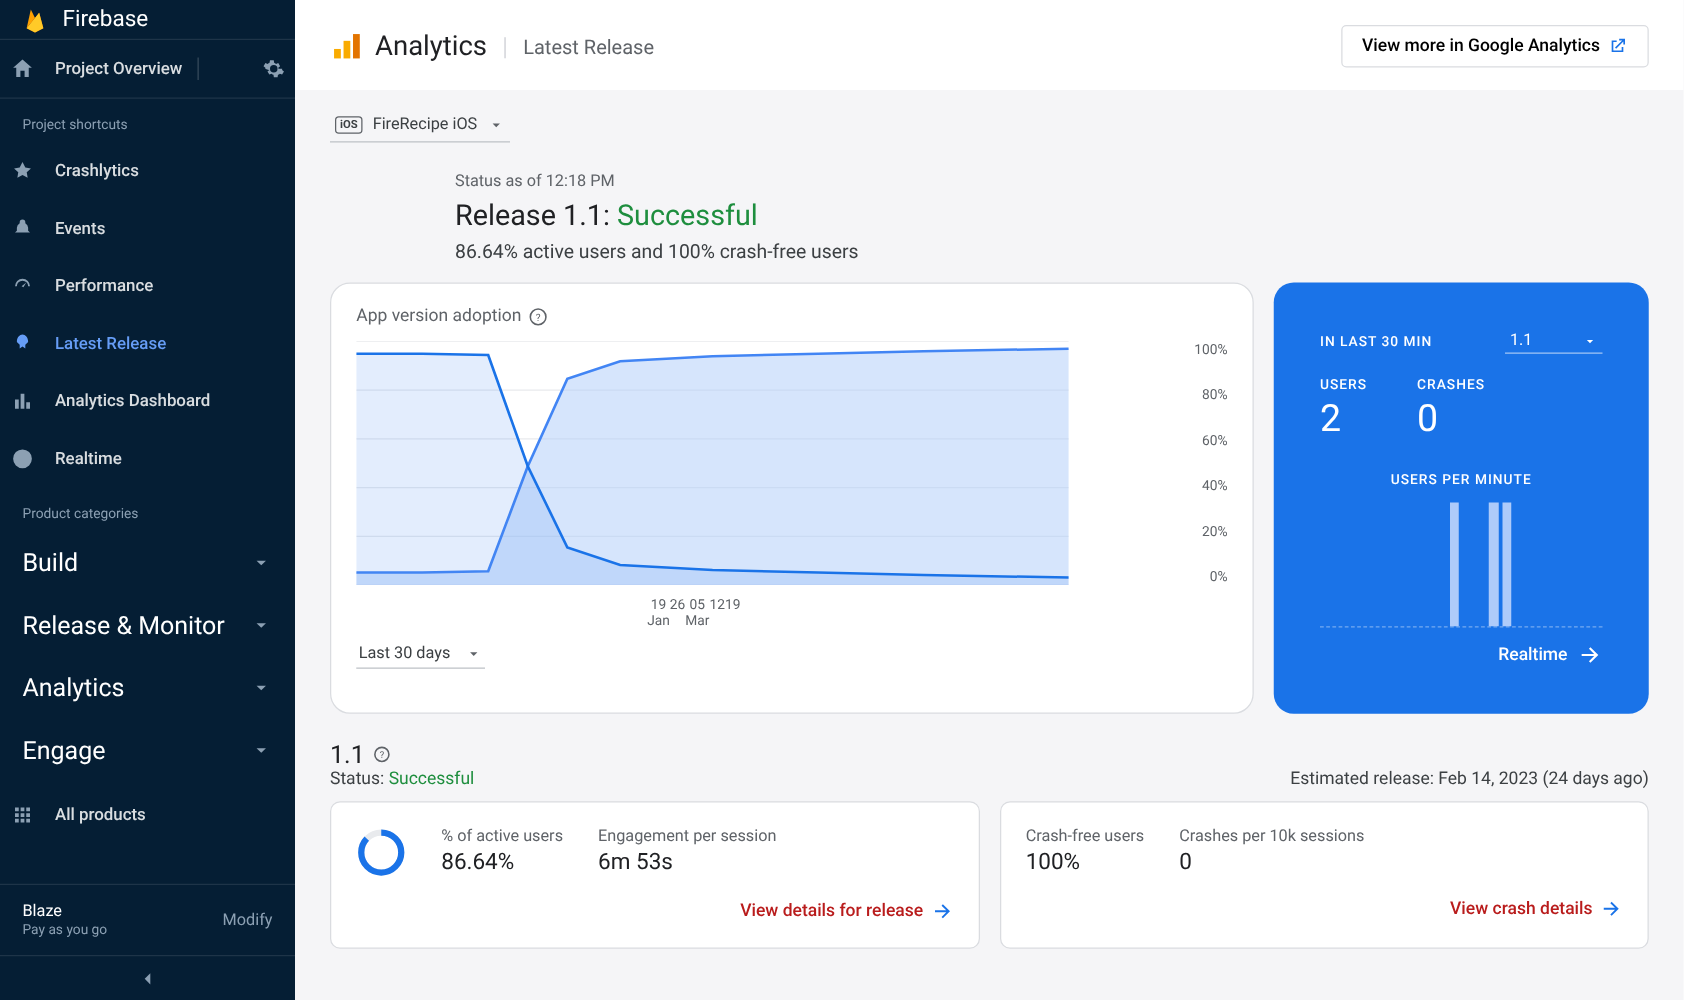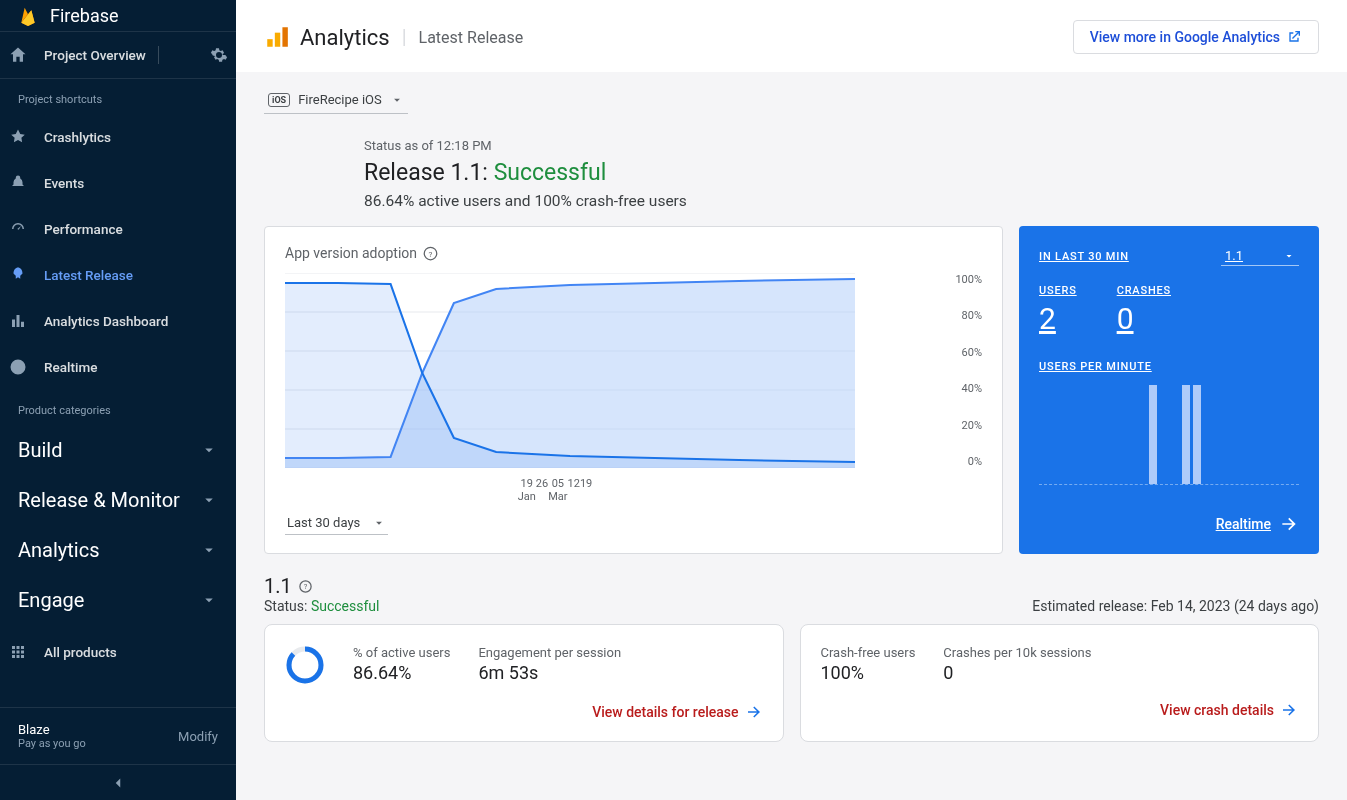--- a/index.html
+++ b/index.html
@@ -27,56 +27,56 @@
 .sb-modify { margin-left: auto; font-size: 13px; color: #8ca0b3; cursor:pointer; }
 .sb-collapse { height: 36px; display:flex; align-items:center; justify-content:center; border-top: 1px solid rgba(255,255,255,0.1); cursor:pointer; }
 .sb-collapse svg { fill:#8ca0b3; }
 
 .main { flex: 1; display: flex; flex-direction: column; background: #fff; overflow-y: auto; }
 .header { padding: 20px 28px 18px; display: flex; align-items: center; }
 .h-icon { width: 26px; height: 26px; margin-right: 10px; }
 .h-title { font-size: 22px; font-weight: 400; color: #202124; }
 .h-sep { color: #dadce0; font-size: 20px; margin: 0 12px; }
 .h-sub { font-size: 16px; color: #5f6368; }
-.h-link { margin-left: auto; border: 1px solid #dadce0; border-radius: 4px; padding: 8px 16px; color: #1d4ed8; font-size: 14px; font-weight: 500; cursor:pointer; display:flex; align-items:center; gap:6px; }
+.h-link { margin-left: auto; border: 1px solid #dadce0; border-radius: 4px; padding: 8px 16px; color: #000000; font-size: 14px; font-weight: 500; cursor:pointer; display:flex; align-items:center; gap:6px; }
 .h-link svg { fill:#1a73e8; width:16px; height:16px; }
 
 .content { background: #f5f5f7; flex:1; padding: 14px 28px 28px; }
 .app-sel { display:inline-flex; align-items:center; border-bottom: 1px solid #bdc1c6; padding: 6px 4px; cursor:pointer; font-size: 13px; color:#3c4043; gap:8px; }
 .app-sel svg { fill:#5f6368; }
 .ios-badge { font-size:9px; font-weight:700; border:1px solid #5f6368; border-radius:3px; padding:1px 3px; }
 
 .status-block { margin: 24px 0 16px 100px; }
 .status-time { font-size: 13px; color: #5f6368; margin-bottom: 6px; }
 .release-line { font-size: 23px; color: #202124; margin-bottom: 6px; }
 .release-line .succ { color: #1e8e3e; }
 .subline { font-size: 15.5px; color: #3c4043; }
 
 .cards-row { display:flex; gap: 16px; margin: 0 0 20px 0; }
-.card { background:#fff; border:1px solid #dadce0; border-radius:4px; padding: 18px 20px; }
+.card { background:#fff; border:1px solid #dadce0; border-radius:16px; padding: 18px 20px; }
 .card.chart { flex: 1; }
-.card.blue { width: 300px; background: #1a73e8; color:#fff; border:none; padding: 20px; display:flex; flex-direction:column;text-decoration:underline; }
+.card.blue { width: 300px; background: #1a73e8; color:#fff; border:none; padding: 37px; display:flex; flex-direction:column; }
 .card-title { font-size: 14px; color:#5f6368; display:flex; align-items:center; gap:6px; }
 .help-ic { width:15px; height:15px; fill:#5f6368; }
 .chart-area { height: 200px; position:relative; margin-top: 12px; }
 .chart-svg { width: 570px; height: 195px; }
 .y-labels { position:absolute; right:0; top:0; height:195px; display:flex; flex-direction:column; justify-content:space-between; font-size:11px; color:#5f6368; text-align:right; width:40px; }
 .x-labels { display:flex; font-size:11px; color:#5f6368; margin-top:4px; width: 540px; justify-content: center; padding: 0 10px; }
 .x-labels span { text-align:center; }
 .range-sel { display:inline-flex; align-items:center; border-bottom:1px solid #bdc1c6; padding:4px 2px; font-size:13px; color:#3c4043; gap:12px; margin-top:8px; cursor:pointer; }
 .range-sel svg { fill:#5f6368; }
 
 .blue .bl-head { display:flex; align-items:center; justify-content:space-between; }
 .bl-label { font-size:11px; letter-spacing:0.8px; font-weight:500; }
 .vsel { border-bottom:1px solid rgba(255,255,255,0.6); padding: 2px 4px; display:flex; align-items:center; gap:40px; font-size:13px; cursor:pointer; }
 .vsel svg { fill:#fff; width:12px; }
 .bl-metrics { display:flex; gap:40px; margin-top:18px; }
 .bl-metric .ml { font-size:11px; letter-spacing:0.8px; font-weight:500; margin-bottom:4px; }
 .bl-metric .mv { font-size:30px; font-weight:400; }
-.bl-upm { margin-top:24px; }
+.bl-upm { margin-top:24px;text-align:center; }
 .spark { display:flex; align-items:flex-end; height:100px; gap:3px; margin-top:12px; border-bottom:1px dashed rgba(255,255,255,0.4); }
 .spark .bar { width:8px; background:#aecbfa; }
 .realtime-link { margin-top:auto; align-self:flex-end; display:flex; align-items:center; gap:8px; font-size:14px; font-weight:500; cursor:pointer; padding-top:12px; }
 .realtime-link svg { fill:#fff; }
 
 .version-row { display:flex; justify-content:space-between; align-items:flex-end; margin-bottom:10px; }
 .ver-title { font-size:20px; color:#202124; display:flex; align-items:center; gap:6px; }
 .ver-status { font-size:14px; color:#3c4043; }
 .ver-status .succ { color:#1e8e3e; }
 .est { font-size:14px; color:#3c4043; }

